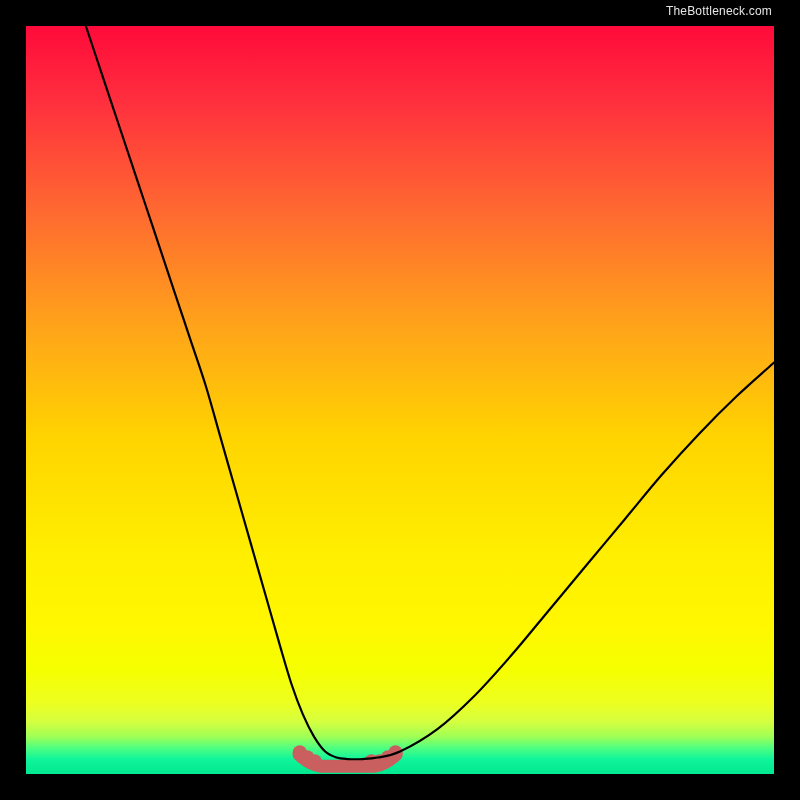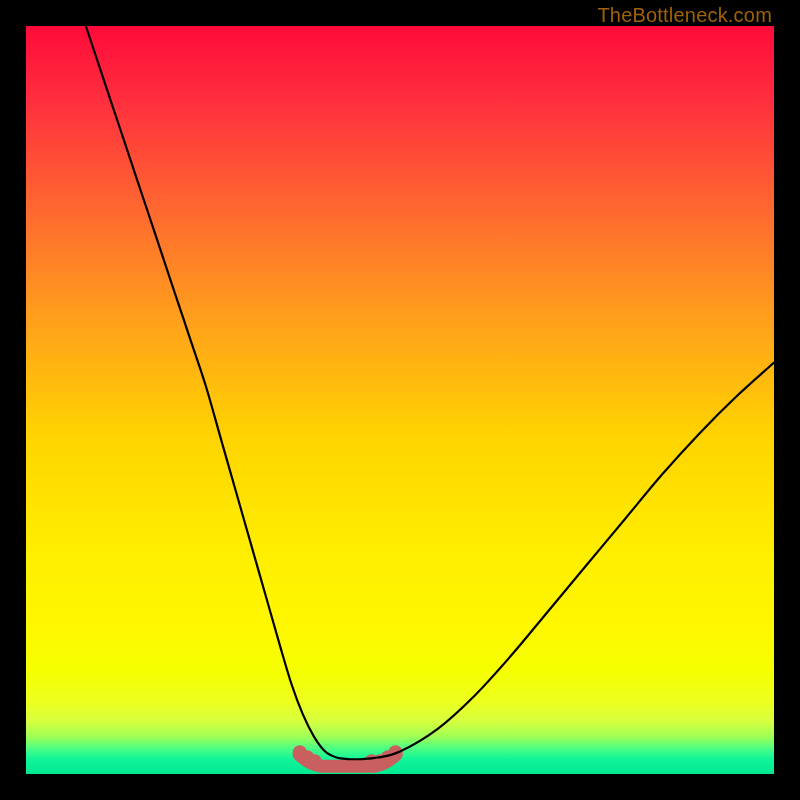--- a/index.html
+++ b/index.html
@@ -23,22 +23,22 @@
     position: absolute;
     left: 0;
     top: 0;
     width: 748px;
     height: 748px;
   }
   .watermark {
     position: absolute;
     top: 4px;
     right: 28px;
-    color: #a16207;
-    font-size: 20px;
+    color: #e5e5e5;
+    font-size: 12px;
     font-weight: 500;
     letter-spacing: 0.2px;
     font-family: Arial, Helvetica, sans-serif;
   }
 </style>
 </head>
 <body>
 
 <div class="frame">
   <svg class="plot" viewBox="0 0 748 748" preserveAspectRatio="none">

